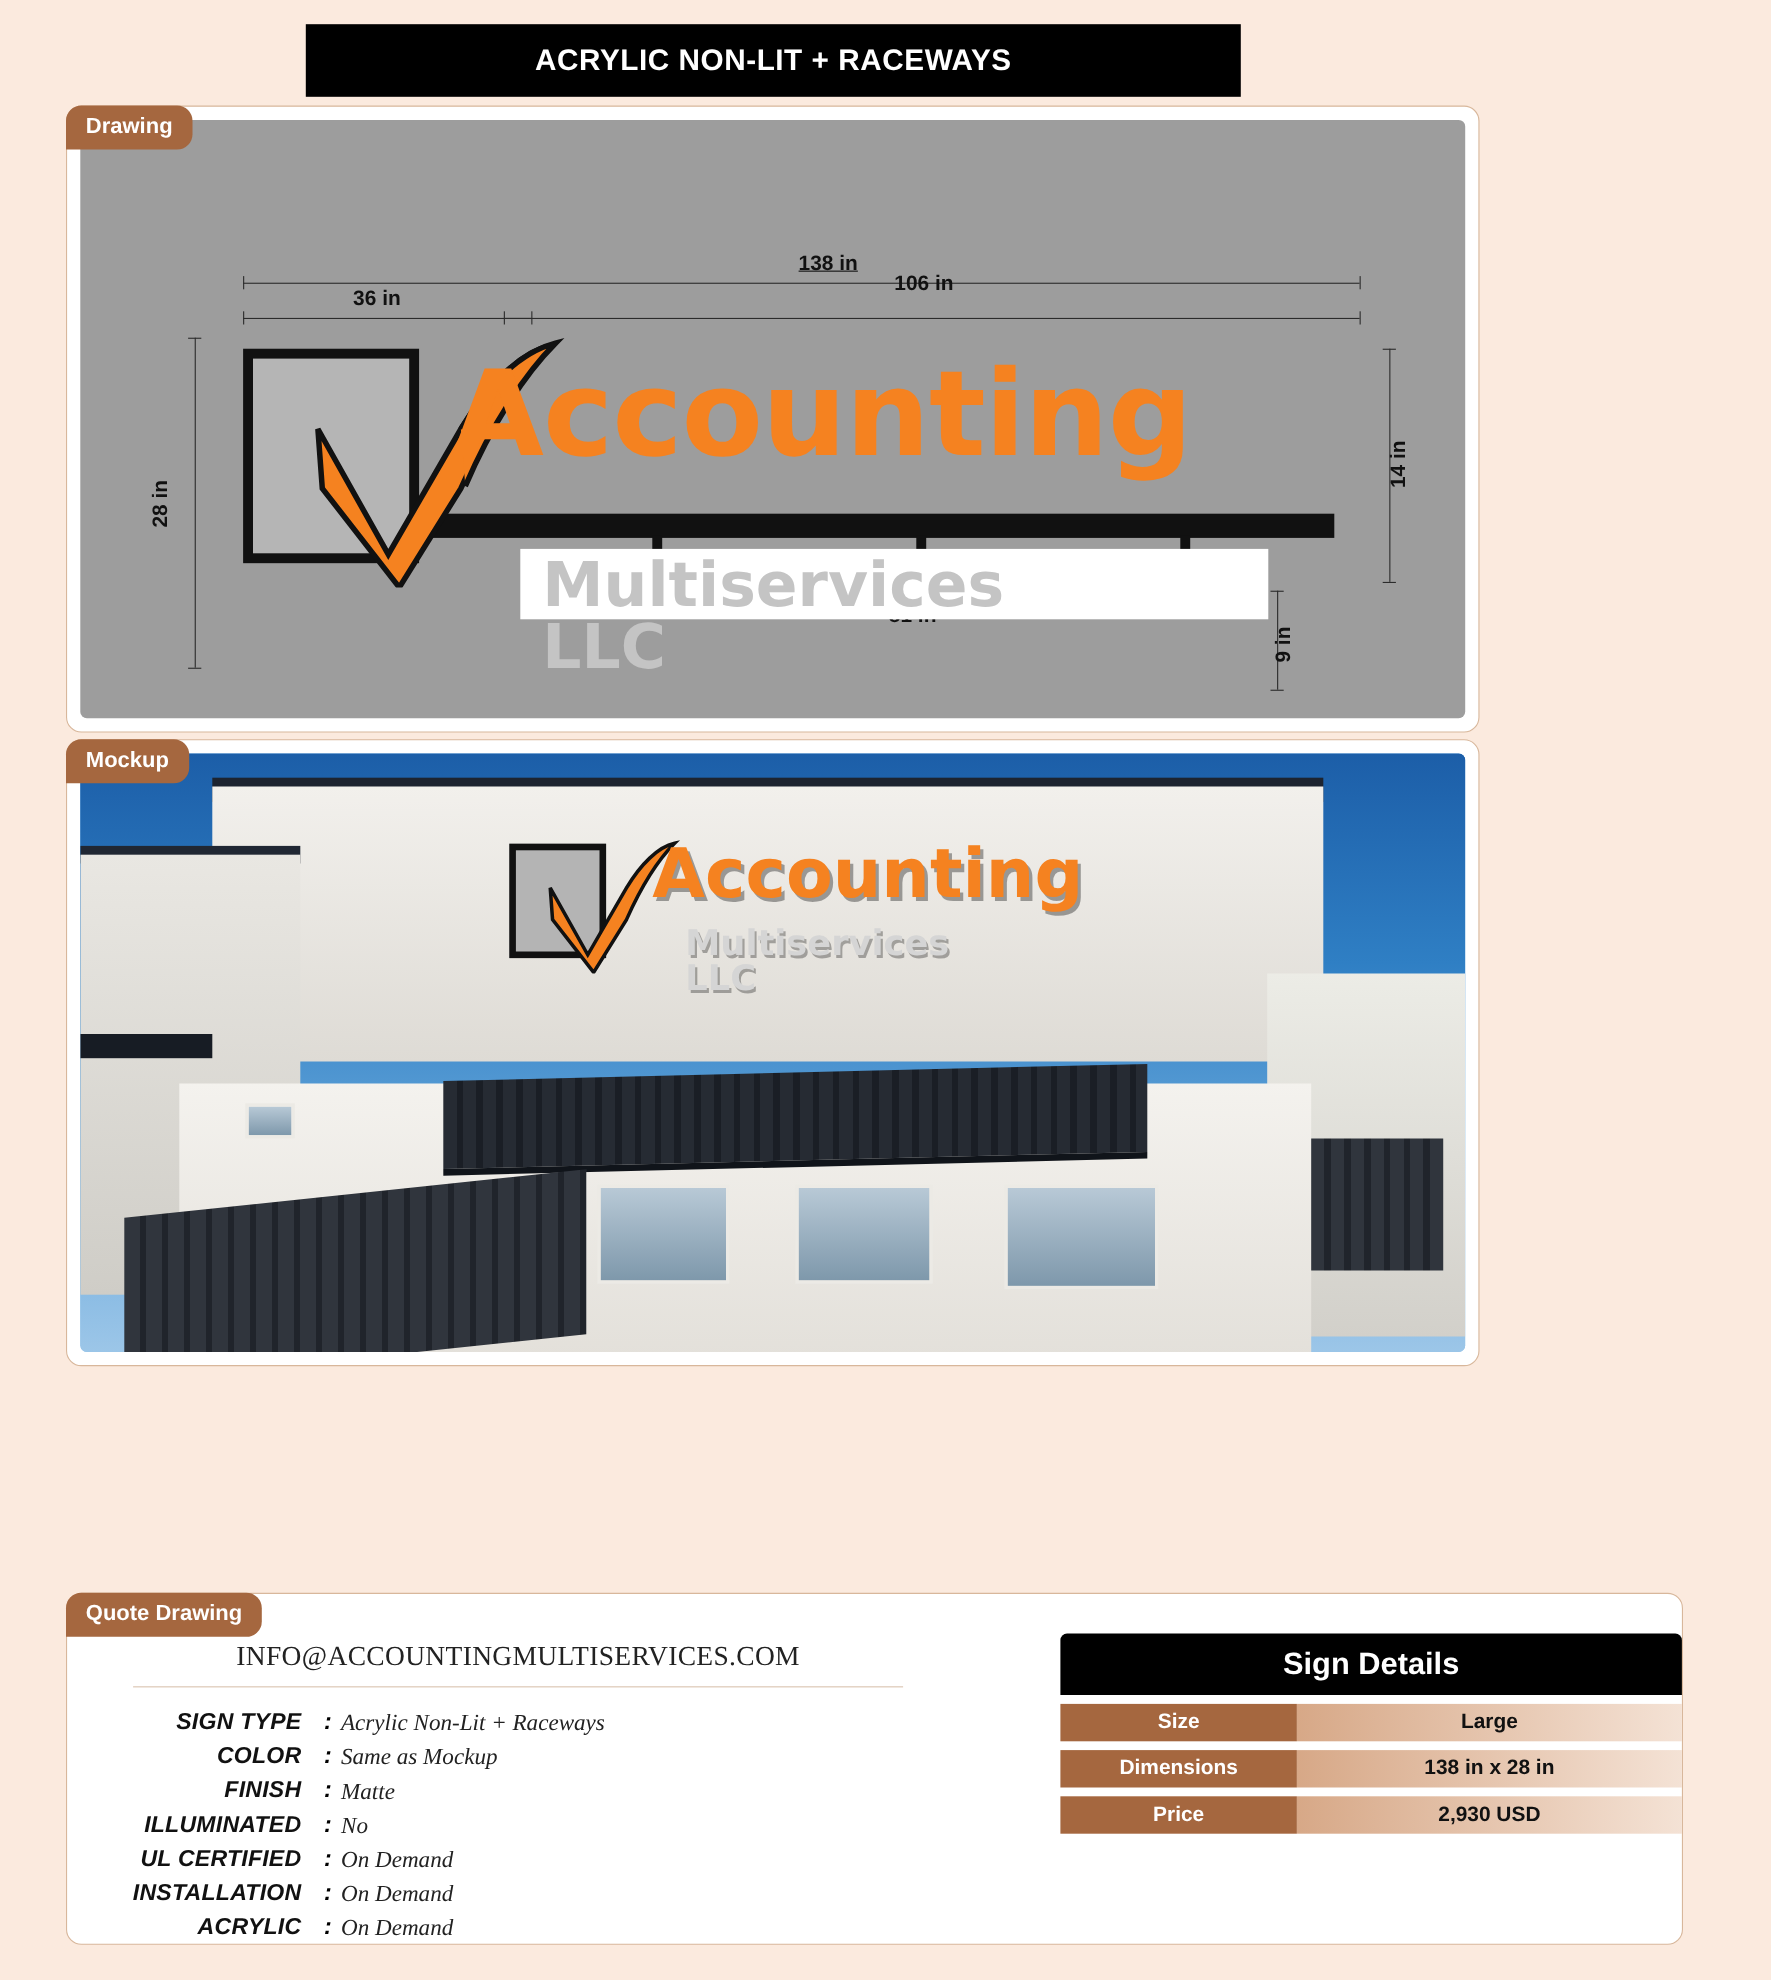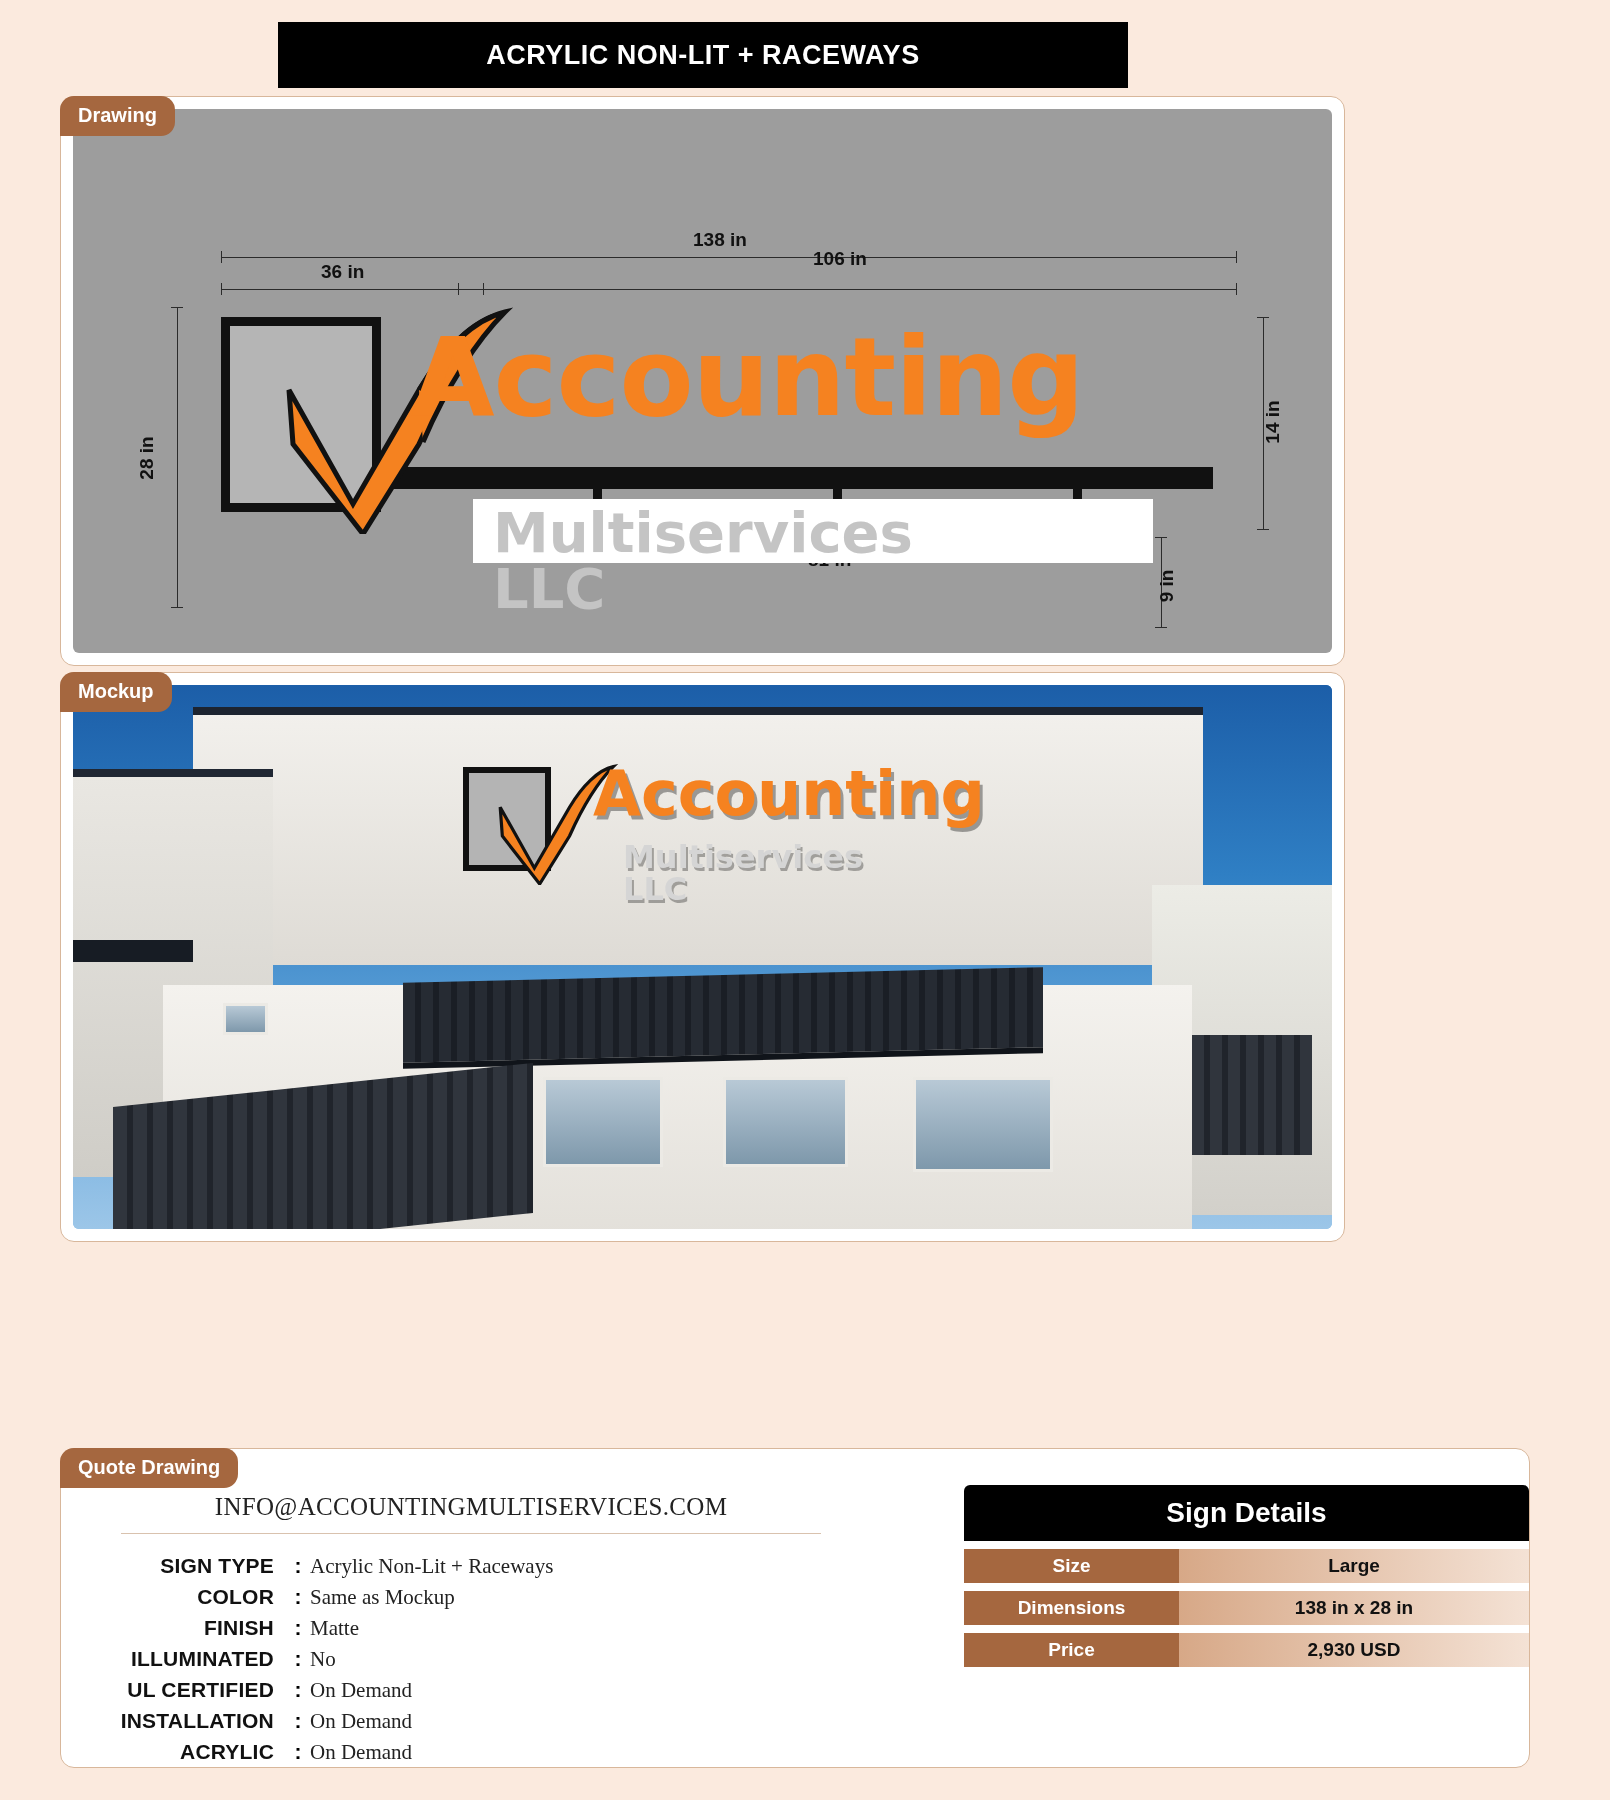--- a/index.html
+++ b/index.html
@@ -274,20 +274,21 @@
     width: 700px;
     height: 1px;
     background: #d9c2ae;
   }
   .spec-table {
     position: absolute;
     left: 10px;
     top: 102px;
     width: 740px;
     border-collapse: collapse;
+    font-style: italic;
   }
   .spec-table td {
     font-size: 21px;
     padding: 3px 0;
     vertical-align: top;
   }
   .spec-key {
     font-weight: bold;
     color: #111;
     text-align: right;
@@ -357,21 +358,21 @@
     <span class="title-text">ACRYLIC NON-LIT + RACEWAYS</span>
   </div>
 
   <div class="panel" id="drawing-panel">
     <div class="panel-tab">Drawing</div>
     <div class="drawing-canvas">
 
       <div class="dim-line-h" style="left:148px; top:148px; width:1015px;"></div>
       <div class="tick-v" style="left:148px; top:142px;"></div>
       <div class="tick-v" style="left:1163px; top:142px;"></div>
-      <div class="dim-label" style="left:620px; top:120px;">138 in</div>
+      <div class="dim-label" style="left:653px; top:120px;text-decoration:underline;">138 in</div>
 
       <div class="dim-line-h" style="left:148px; top:180px; width:262px;"></div>
       <div class="tick-v" style="left:148px; top:174px;"></div>
       <div class="tick-v" style="left:410px; top:174px;"></div>
       <div class="dim-label" style="left:248px; top:152px;">36 in</div>
 
       <div class="dim-line-h" style="left:385px; top:180px; width:778px;"></div>
       <div class="tick-v" style="left:385px; top:174px;"></div>
       <div class="tick-v" style="left:1163px; top:174px;"></div>
       <div class="dim-label" style="left:740px; top:139px;text-align:right;">106 in</div>

